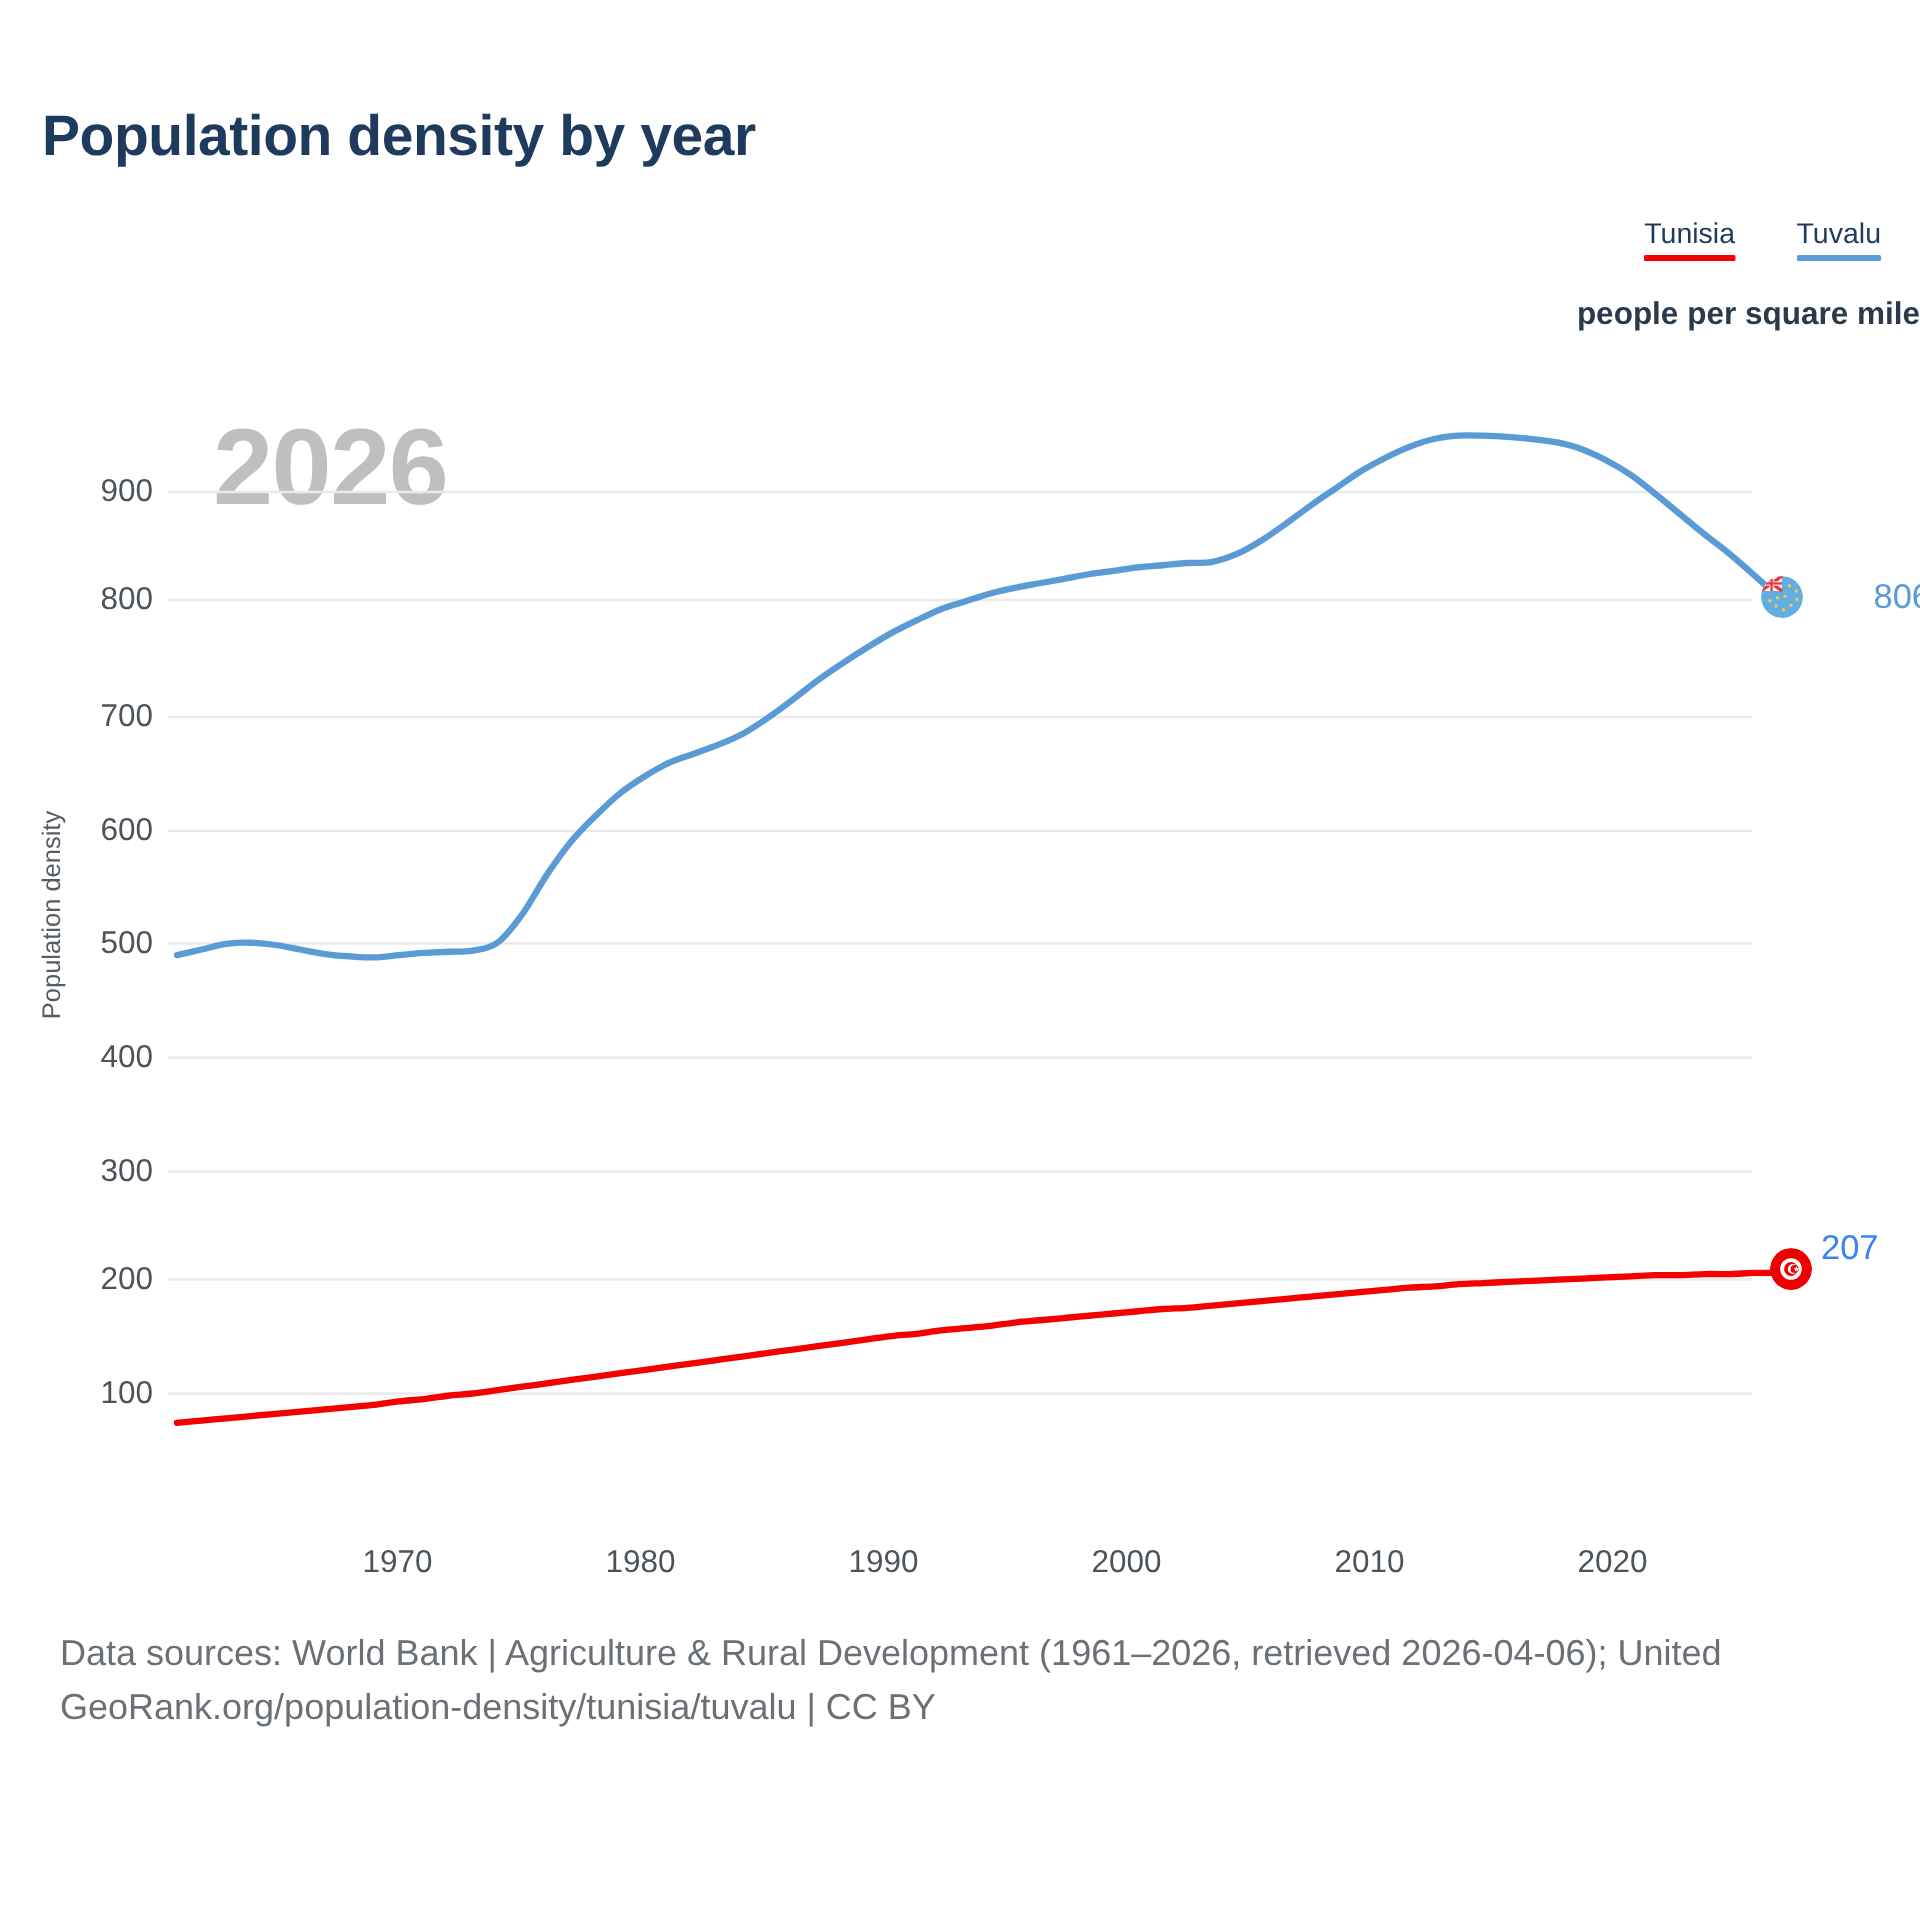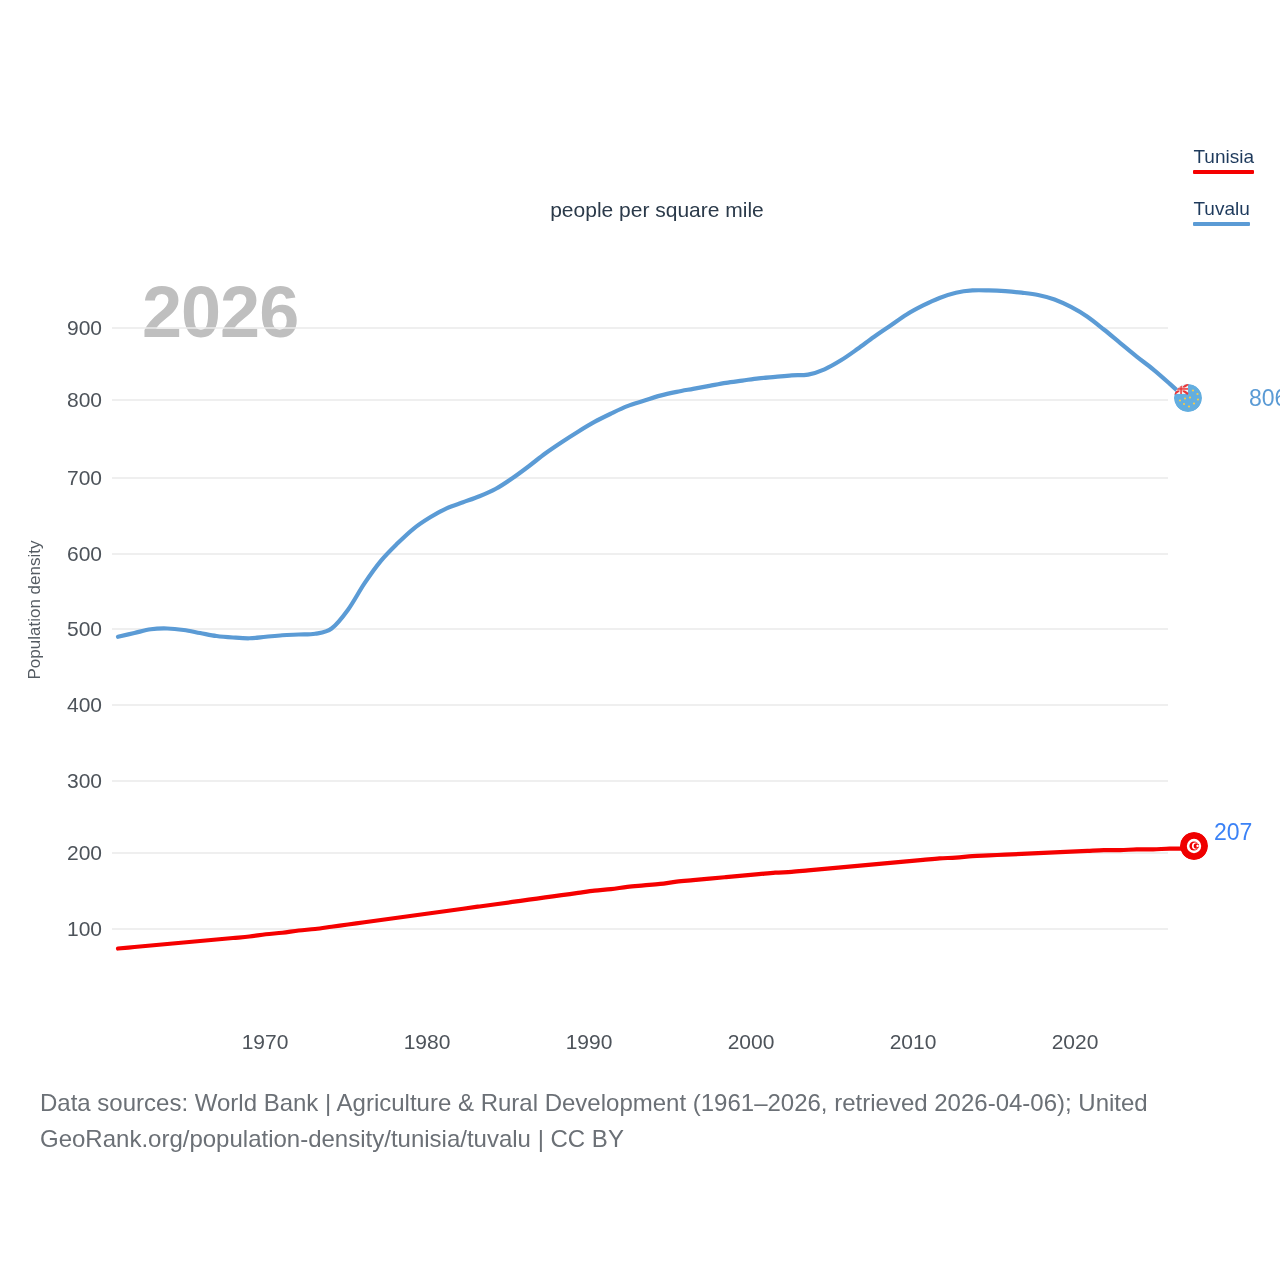--- a/index.html
+++ b/index.html
@@ -20,23 +20,22 @@
     left: 28px; top: 70px;
     font-size: 38px;
     font-weight: bold;
     color: #1e3a5c;
     letter-spacing: -0.3px;
   }
   #legend {
     position: absolute;
     right: 26px; top: 146px;
     display: flex;
-    gap: 24px;
-    align-items: flex-start;
-    flex-direction: column;
+    gap: 41px;
+    align-items: center;
   }
   .legend-item {
     display: flex;
     flex-direction: column;
     align-items: center;
     cursor: pointer;
   }
   .legend-label {
     font-size: 19px;
     color: #1e3a5c;
@@ -45,24 +44,25 @@
   }
   .legend-rule {
     height: 4px;
     width: 100%;
     margin-top: 2px;
     border-radius: 1px;
   }
   #subtitle {
     position: absolute;
     left: 0; right: 0; top: 198px;
-    text-align: center;
+    text-align: right;
     font-size: 21px;
     color: #2b3a4a;
     padding-left: 34px;
+    font-weight: bold;
   }
   #plot {
     position: absolute;
     left: 0; top: 0;
     width: 1280px; height: 1280px;
     pointer-events: none;
   }
   #watermark-year {
     position: absolute;
     left: 142px; top: 276px;
@@ -122,20 +122,21 @@
     line-height: 36px;
     color: #6b7076;
   }
   #footer .fline { display: block; }
 </style>
 </head>
 <body>
 
 <div id="page">
 
+  <div id="chart-title">Population density by year</div>
 
   <div id="legend">
     <div class="legend-item">
       <span class="legend-label">Tunisia</span>
       <span class="legend-rule" style="background:#f50000"></span>
     </div>
     <div class="legend-item">
       <span class="legend-label">Tuvalu</span>
       <span class="legend-rule" style="background:#5b9bd5"></span>
     </div>

